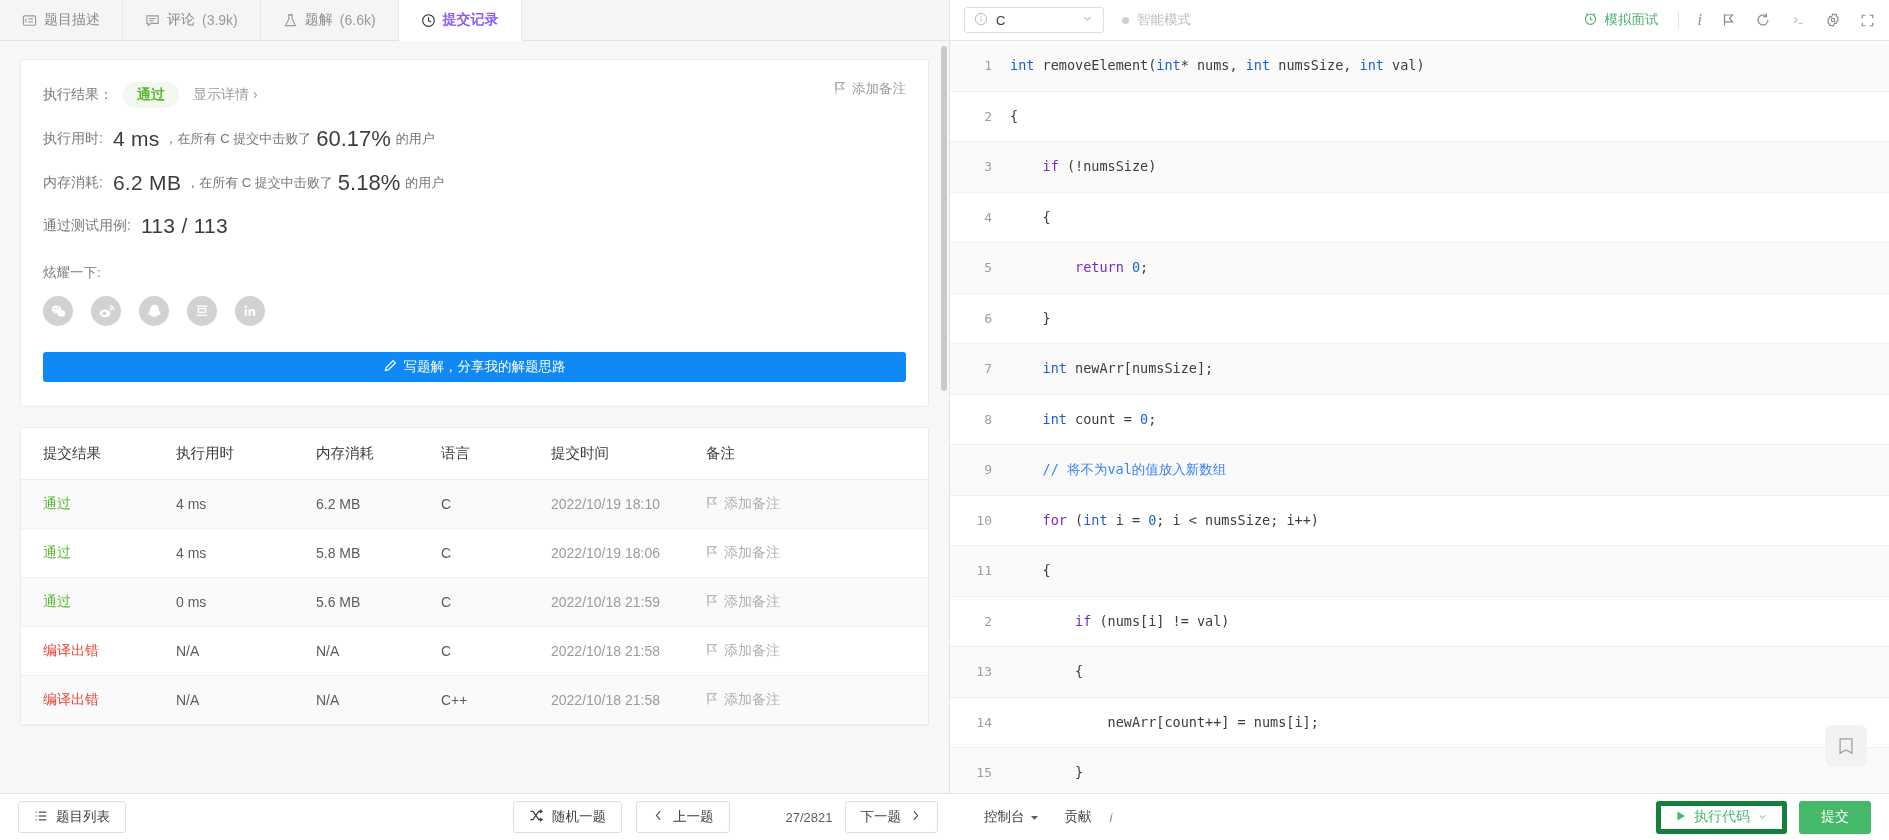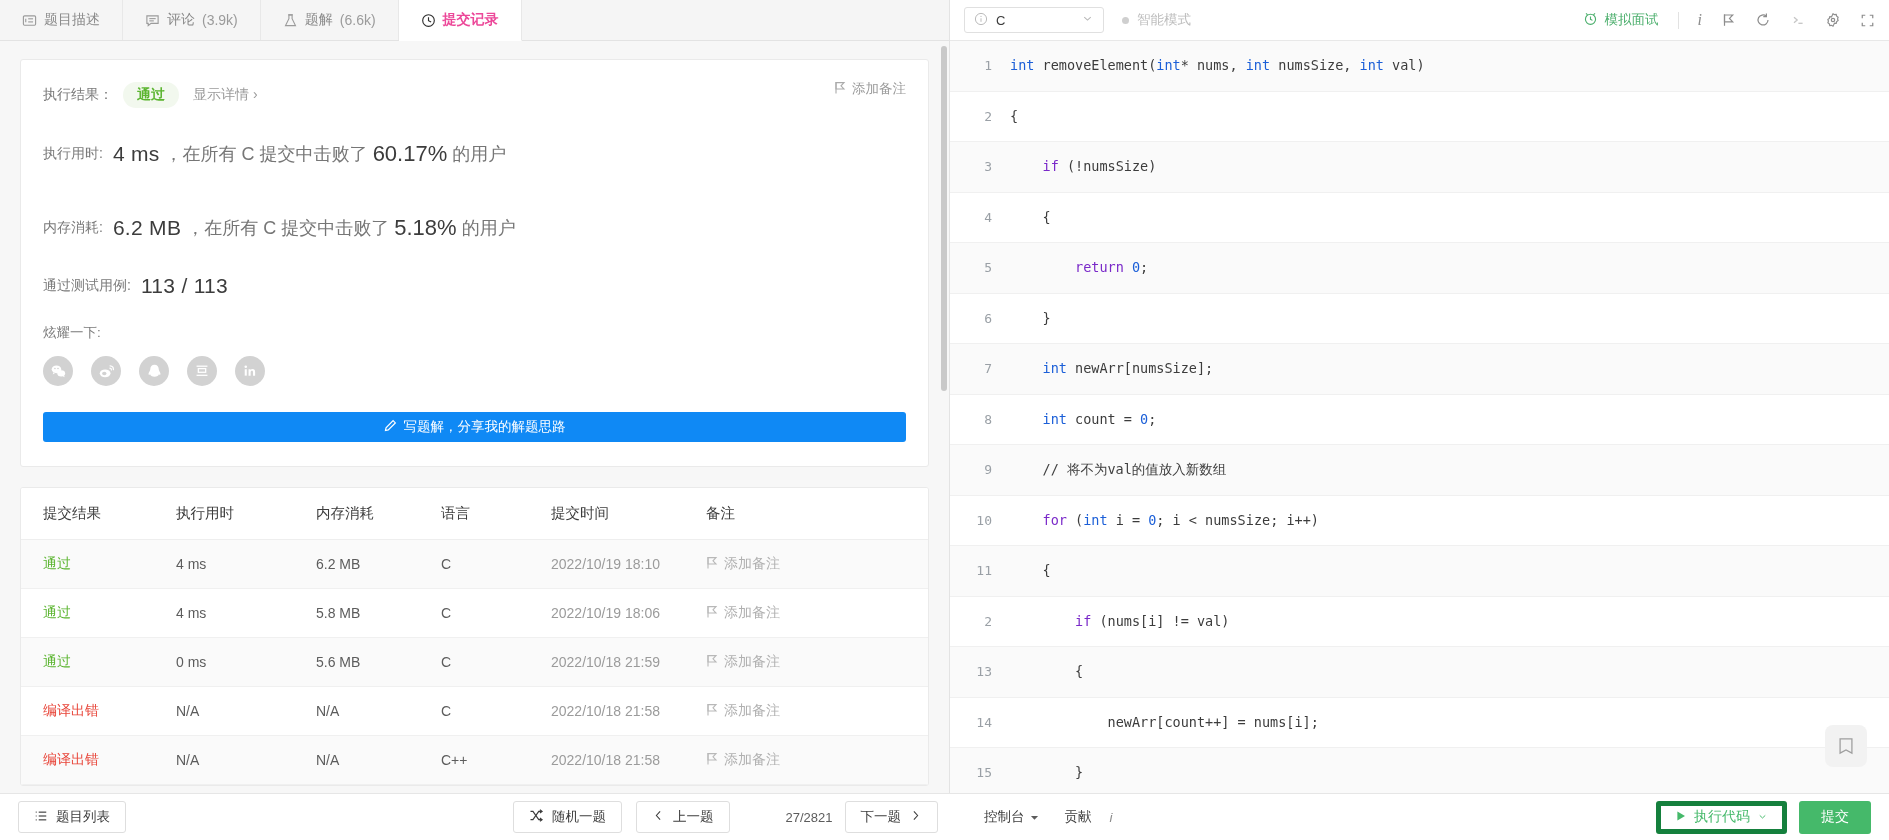--- a/index.html
+++ b/index.html
@@ -33,21 +33,21 @@
   }
   .tab {
     display: flex; align-items: center; gap: 7px;
     padding: 0 22px;
     color: #8a8a8a;
     cursor: pointer;
     border-right: 1px solid #e8e8e8;
     position: relative;
     white-space: nowrap;
   }
-  .tab.active { background: #fff; color: #ec4899; font-weight: 600; border-bottom: 1px solid #fff; margin-bottom: -1px; }
+  .tab.active { background: #fff; color: #8b5cf6; font-weight: 600; border-bottom: 1px solid #fff; margin-bottom: -1px; }
   .tab .cnt { color: #9b9b9b; font-weight: normal; }
   .tab svg { display: block; }
   .tab-spacer { flex: 1; border-right: none; }
 
   .left-scroll {
     flex: 1; overflow: hidden;
     padding: 18px 20px 0 20px;
     position: relative;
   }
 
@@ -61,21 +61,21 @@
   .row-line { display: flex; align-items: center; margin-bottom: 18px; font-size: 14px; color: #5c5c5c; }
   .row-line:last-child { margin-bottom: 0; }
   .lbl { color: #7a7a7a; margin-right: 10px; }
   .badge-pass {
     background: #f2f8ee; color: #5cb531;
     padding: 4px 14px; border-radius: 14px;
     font-size: 14px; font-weight: 600;
   }
   .detail-link { color: #9b9b9b; margin-left: 14px; cursor: pointer; font-size: 14px; }
   .big-num { font-size: 21px; color: #3c3c3c; font-weight: 500; letter-spacing: .3px; }
-  .mid-txt { font-size: 18px; color: #767676; margin: 16px 5px; }
+  .mid-txt { font-size: 13px; color: #767676; margin: 4px 5px; }
   .pct { font-size: 22px; color: #3c3c3c; font-weight: 400; }
   .add-note-top {
     position: absolute; right: 22px; top: 20px;
     display: flex; align-items: center; gap: 6px;
     color: #9b9b9b; font-size: 13.5px; cursor: pointer;
   }
   .flag-ico { display:inline-block; }
 
   .show-off { font-size: 13.5px; color: #7a7a7a; margin: 26px 0 0 0; }
   .socials { display: flex; gap: 18px; margin-top: 14px; }
@@ -162,21 +162,21 @@
   .code-table { width: 100%; border-collapse: collapse; }
   .code-line { height: 19.5px; }
   .ln {
     width: 56px; text-align: right; padding-right: 14px;
     color: #9aa0a6; font-size: 13px; vertical-align: top;
     user-select: none; line-height: 19.5px;
   }
   .cd { font-size: 13.5px; line-height: 19.5px; color: #3c3c3c; white-space: pre; vertical-align: top; padding-left: 4px; }
   .k   { color: #7a29c9; }
   .kb  { color: #1b5fd8; }
-  .cm  { color: #404040; }
+  .cm  { color: #3b82f6; }
   .num { color: #1b5fd8; }
   .note-fab {
     position: absolute; right: 22px; bottom: 26px;
     width: 42px; height: 42px; border-radius: 8px;
     background: #f2f2f2; display: flex; align-items: center; justify-content: center;
     color: #9e9e9e; cursor: pointer;
   }
 
   
   .bottombar {

